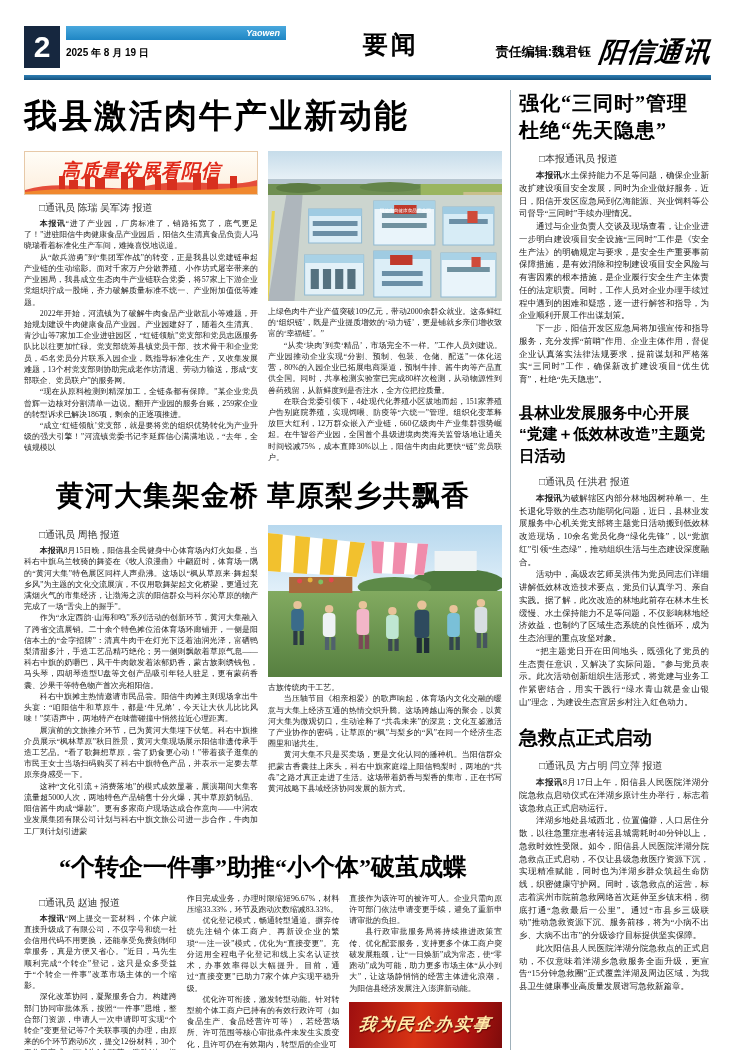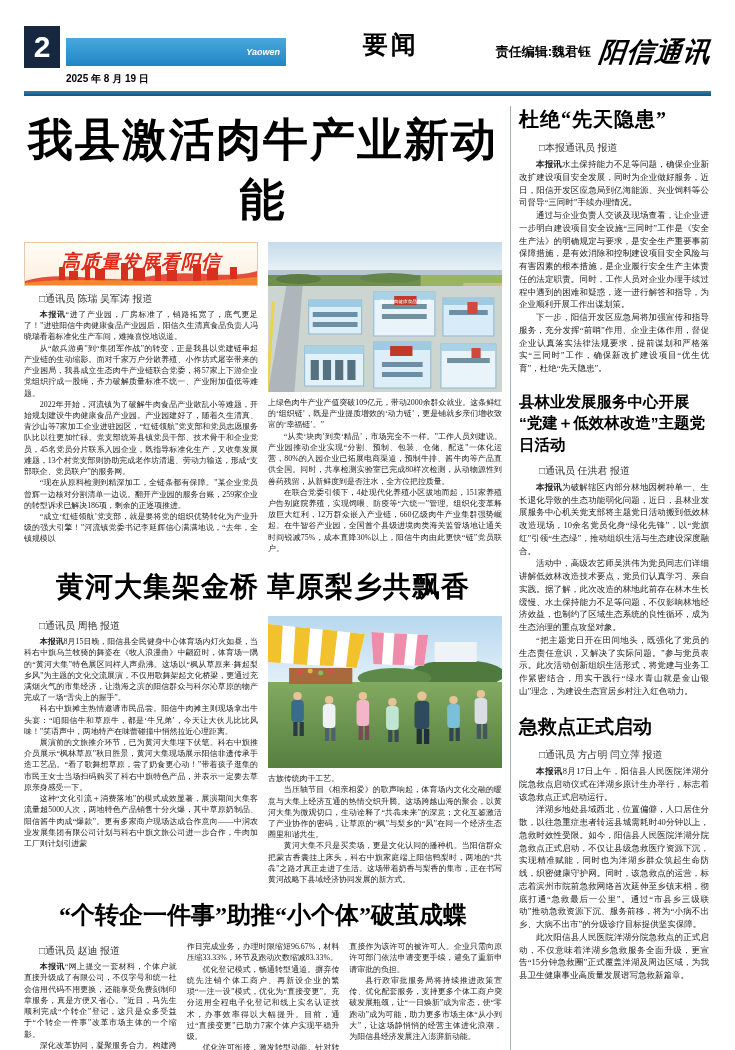--- a/index.html
+++ b/index.html
@@ -5,21 +5,21 @@
   * { margin:0; padding:0; box-sizing:border-box; }
   body { width:735px; height:1050px; background:#f2f2ee; font-family:"Liberation Serif","DejaVu Serif",serif; }
   .page { width:735px; height:1050px; background:#ffffff; padding:26px 24px 8px 24px; overflow:hidden; position:relative; }
 
   
   .hdr { display:flex; align-items:flex-start; }
   .pn-block { display:flex; }
   .pn-num { width:36px; height:42px; background:#16273f; color:#fff; font-family:"Liberation Sans","DejaVu Sans",sans-serif;
             font-weight:bold; font-size:30px; display:flex; align-items:center; justify-content:center; }
   .pn-bars { margin-left:6px; width:220px; }
-  .pn-bar1 { height:28px; background:linear-gradient(#49a8dd,#1f86c4); display:flex; align-items:center; justify-content:flex-end; padding-right:6px;margin-top:12px; }
+  .pn-bar1 { height:14px; background:linear-gradient(#49a8dd,#1f86c4); display:flex; align-items:center; justify-content:flex-end; padding-right:6px; }
   .pinyin { color:#fff; font-style:italic; font-weight:bold; font-size:9px; font-family:"Liberation Sans","DejaVu Sans",sans-serif; }
   .hdr-date { font-weight:bold; font-size:10px; margin-top:6px; font-family:"Liberation Sans","DejaVu Sans",sans-serif; }
   .section-name { flex:1; text-align:center; font-family:"Liberation Sans","DejaVu Sans",sans-serif; font-weight:bold; font-size:25px; letter-spacing:3px; margin-top:2px; }
   .hdr-right { display:flex; align-items:center; gap:8px; margin-top:8px; }
   .editor { font-size:13px; font-weight:bold; font-family:"Liberation Sans","DejaVu Sans",sans-serif; }
   .masthead { font-size:27px; font-weight:bold; font-style:italic; transform:skewX(-6deg); letter-spacing:1px; white-space:nowrap; }
   .hdr-rule { height:5px; background:linear-gradient(#2f7fb5,#14517c); margin-top:5px; }
 
   
   .content { display:flex; margin-top:10px; }
@@ -27,21 +27,21 @@
   .v-div { width:1px; background:#9fb0ba; margin:0 8px; }
   .right-zone { width:190px; }
 
   
   p.bp { font-size:7.9px; line-height:1.42; text-align:justify; text-indent:2em; color:#1c1c1c; }
   p.cont { text-indent:0; }
   .lead-label { font-weight:bold; font-family:"Liberation Sans","DejaVu Sans",sans-serif; }
   .byline { font-size:10px; color:#333; margin:3px 0 3px 1.5em; }
 
   
-  .main-headline { text-align:center; font-family:"Liberation Sans","DejaVu Sans",sans-serif; font-weight:bold; font-size:45px; letter-spacing:2px; margin:4px 0 12px 0; }
+  .main-headline { text-align:left; font-family:"Liberation Sans","DejaVu Sans",sans-serif; font-weight:bold; font-size:33px; letter-spacing:2px; margin:4px 0 12px 0; }
   .cols2 { display:flex; gap:10px; }
   .col { flex:1; min-width:0; }
   .banner1 { width:100%; height:44px; border:1px solid #e7c9a8; position:relative; overflow:hidden;
              background:linear-gradient(#fffdf7,#fdeedd); margin-bottom:6px; }
   .banner1-text { position:absolute; top:6px; left:0; right:0; text-align:center; color:#e02a1a; font-weight:bold; font-size:19px; letter-spacing:1px; font-style:italic; }
   .photo { width:100%; display:block; margin-bottom:5px; }
 
   
   .sec-headline { text-align:center; font-weight:bold; font-size:28px; letter-spacing:1px; margin:14px 0 10px 0; }
 
@@ -176,20 +176,21 @@
           </div>
         </div>
       </div>
 
       <div>
         <div class="sec-headline">黄河大集架金桥 草原梨乡共飘香</div>
         <div class="cols2">
           <div class="col">
             <div class="byline">□通讯员 周艳 报道</div>
             <p class="bp"><span class="lead-label">本报讯</span><span>8月15日晚，阳信县全民健身中心体育场内灯火如昼，当科右中旗乌兰牧骑的舞姿在《牧人浪漫曲》中翩跹时，体育场一隅的“黄河大集”特色展区同样人声鼎沸。这场以“枫从草原来·舞起梨乡风”为主题的文化交流展演，不仅用歌舞架起文化桥梁，更通过充满烟火气的市集经济，让渤海之滨的阳信群众与科尔沁草原的物产完成了一场“舌尖上的握手”。</span></p>
+            <p class="bp">作为“永定西韵·山海和鸣”系列活动的创新环节，黄河大集融入了跨省交流展销。二十余个特色摊位沿体育场环廊铺开，一侧是阳信本土的“金字招牌”：清真牛肉干在灯光下泛着油润光泽，富硒鸭梨清甜多汁，手造工艺品精巧绝伦；另一侧则飘散着草原气息——科右中旗的奶嚼巴，风干牛肉散发着浓郁奶香，蒙古族刺绣钱包，马头琴，四胡琴造型U盘等文创产品吸引年轻人驻足，更有蒙药香囊、沙果干等特色物产首次亮相阳信。</p>
             <p class="bp">科右中旗摊主热情邀请市民品尝。阳信牛肉摊主则现场拿出牛头宴：“咱阳信牛和草原牛，都是‘牛兄弟’，今天让大伙儿比比风味！”笑语声中，两地特产在味蕾碰撞中悄然拉近心理距离。</p>
             <p class="bp">展演前的文旅推介环节，已为黄河大集埋下伏笔。科右中旗推介员展示“枫林草原”秋日胜景，黄河大集现场展示阳信非遗传承手造工艺品。“看了歌舞想草原，尝了奶食更心动！”带着孩子逛集的市民王女士当场扫码购买了科右中旗特色产品，并表示一定要去草原亲身感受一下。</p>
             <p class="bp">这种“文化引流＋消费落地”的模式成效显著，展演期间大集客流量超5000人次，两地特色产品销售十分火爆，其中草原奶制品、阳信酱牛肉成“爆款”。更有多家商户现场达成合作意向——中润农业发展集团有限公司计划与科右中旗文旅公司进一步合作，牛肉加工厂则计划引进蒙</p>
           </div>
           <div class="col">
             <svg class="photo" height="152" viewBox="0 0 222 152" preserveAspectRatio="none">
               <defs>
                 <linearGradient id="sky2" x1="0" y1="0" x2="0" y2="1">
                   <stop offset="0" stop-color="#b7d8ee"></stop>
                     <stop offset="1" stop-color="#e4f1fa"></stop>
@@ -284,20 +285,21 @@
       </div>
 
     </div>
 
     <div class="v-div"></div>
 
     <div class="right-zone">
 
       <div class="r-art">
         <div class="r-title-serif">
+          <div>强化“三同时”管理</div>
           <div>杜绝“先天隐患”</div>
         </div>
         <div class="byline">□本报通讯员 报道</div>
         <p class="bp"><span class="lead-label">本报讯</span><span>水土保持能力不足等问题，确保企业新改扩建设项目安全发展，同时为企业做好服务，近日，阳信开发区应急局到亿海能源、兴业饲料等公司督导“三同时”手续办理情况。</span></p>
         <p class="bp">通过与企业负责人交谈及现场查看，让企业进一步明白建设项目安全设施“三同时”工作是《安全生产法》的明确规定与要求，是安全生产重要事前保障措施，是有效消除和控制建设项目安全风险与有害因素的根本措施，是企业履行安全生产主体责任的法定职责。同时，工作人员对企业办理手续过程中遇到的困难和疑惑，逐一进行解答和指导，为企业顺利开展工作出谋划策。</p>
         <p class="bp">下一步，阳信开发区应急局将加强宣传和指导服务，充分发挥“前哨”作用、企业主体作用，督促企业认真落实法律法规要求，提前谋划和严格落实“三同时”工作，确保新改扩建设项目“优生优育”，杜绝“先天隐患”。</p>
       </div>
 
       <div class="r-art">
         <div class="r-title-sans">

